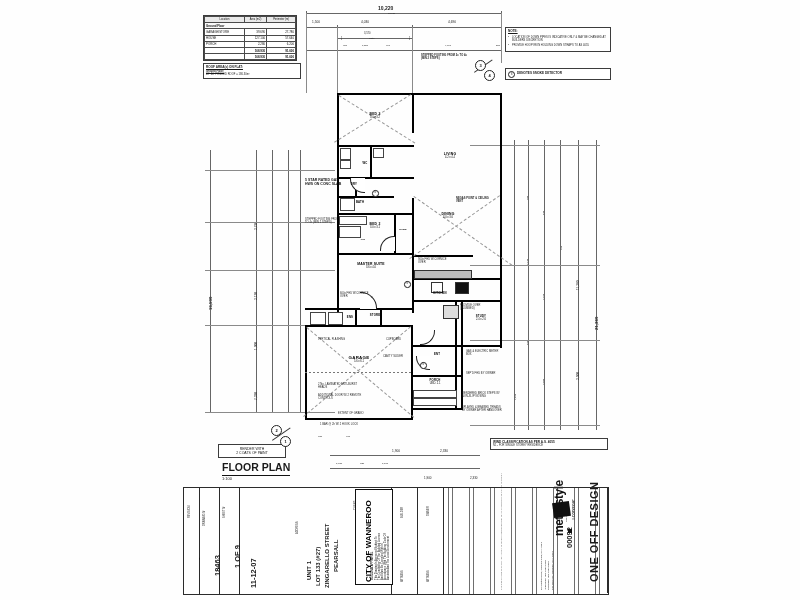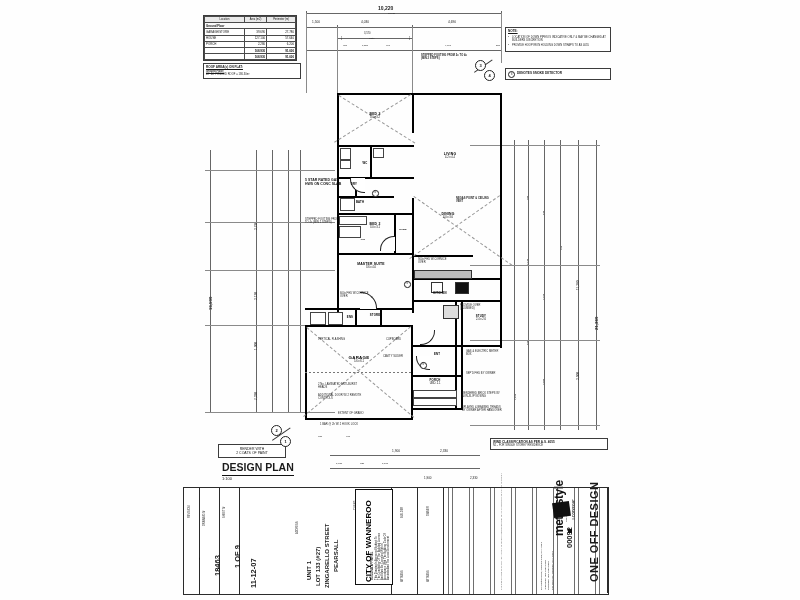--- a/index.html
+++ b/index.html
@@ -161,21 +161,21 @@
     <div class="t3 b">WIND CLASSIFICATION AS PER A.S. 4055</div>
     <div class="tiny">N1 - FOR SINGLE STOREY RESIDENCE</div>
   </div>
 
   <div class="box" id="renderBox">
     <div class="t35">RENDER WITH</div>
     <div class="t35">2 COATS OF PAINT</div>
   </div>
 
   <div class="abs" style="left:222px;top:462px;">
-    <div class="t10 b" style="border-bottom:1.2px solid #111;padding-bottom:1px;">DESIGN PLAN</div>
+    <div class="t10 b" style="border-bottom:1.2px solid #111;padding-bottom:1px;">FLOOR PLAN</div>
     <div class="t4" style="margin-top:1px;">1:100</div>
   </div>
 
   <div>
     <div class="dimline" style="left:306px;top:13px;width:196px;"></div>
     <div class="dimtick" style="left:306px;top:11px;"></div>
     <div class="dimtick" style="left:501px;top:11px;"></div>
     <div class="dim b" style="left:378px;top:5px;font-size:5px;">10,220</div>
     <div class="dim" style="left:388px;top:12px;font-size:2.4px;">overall</div>
 

